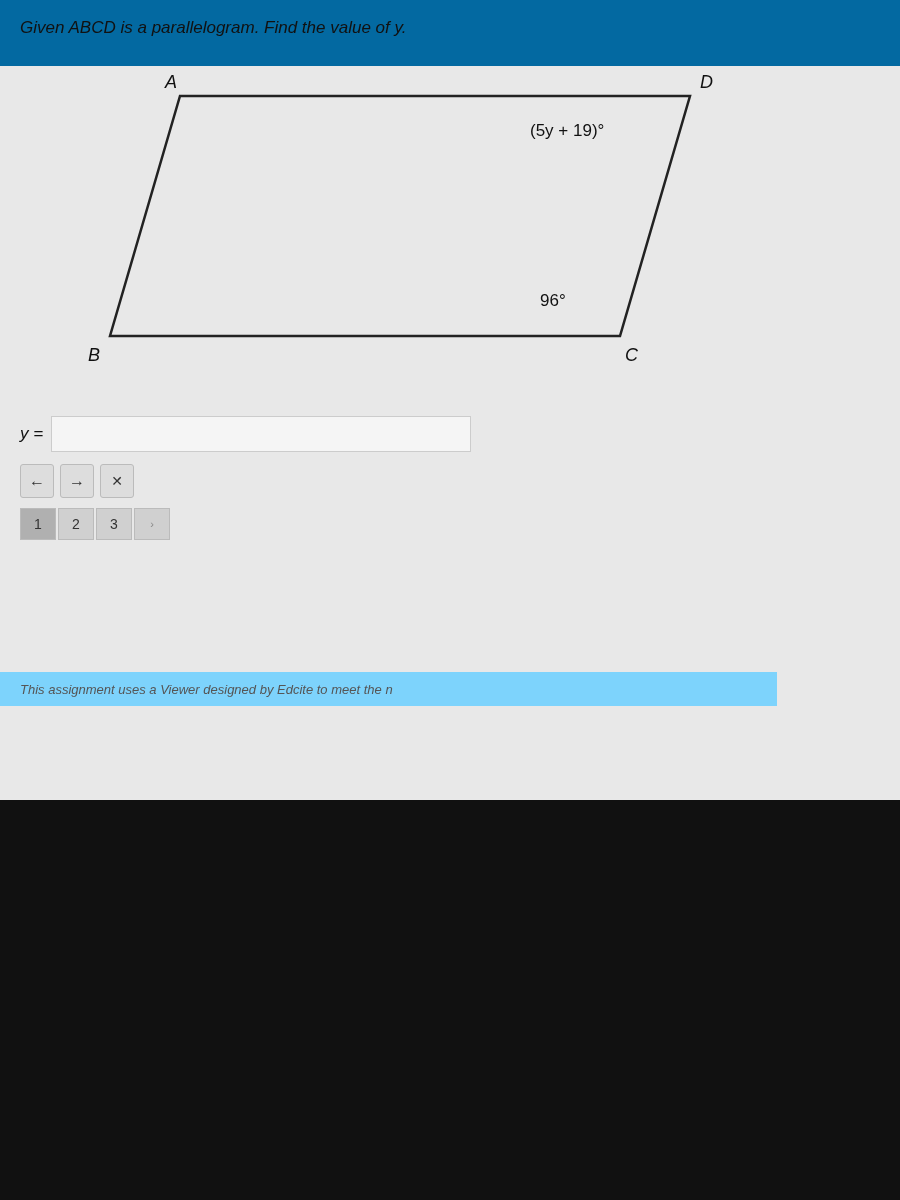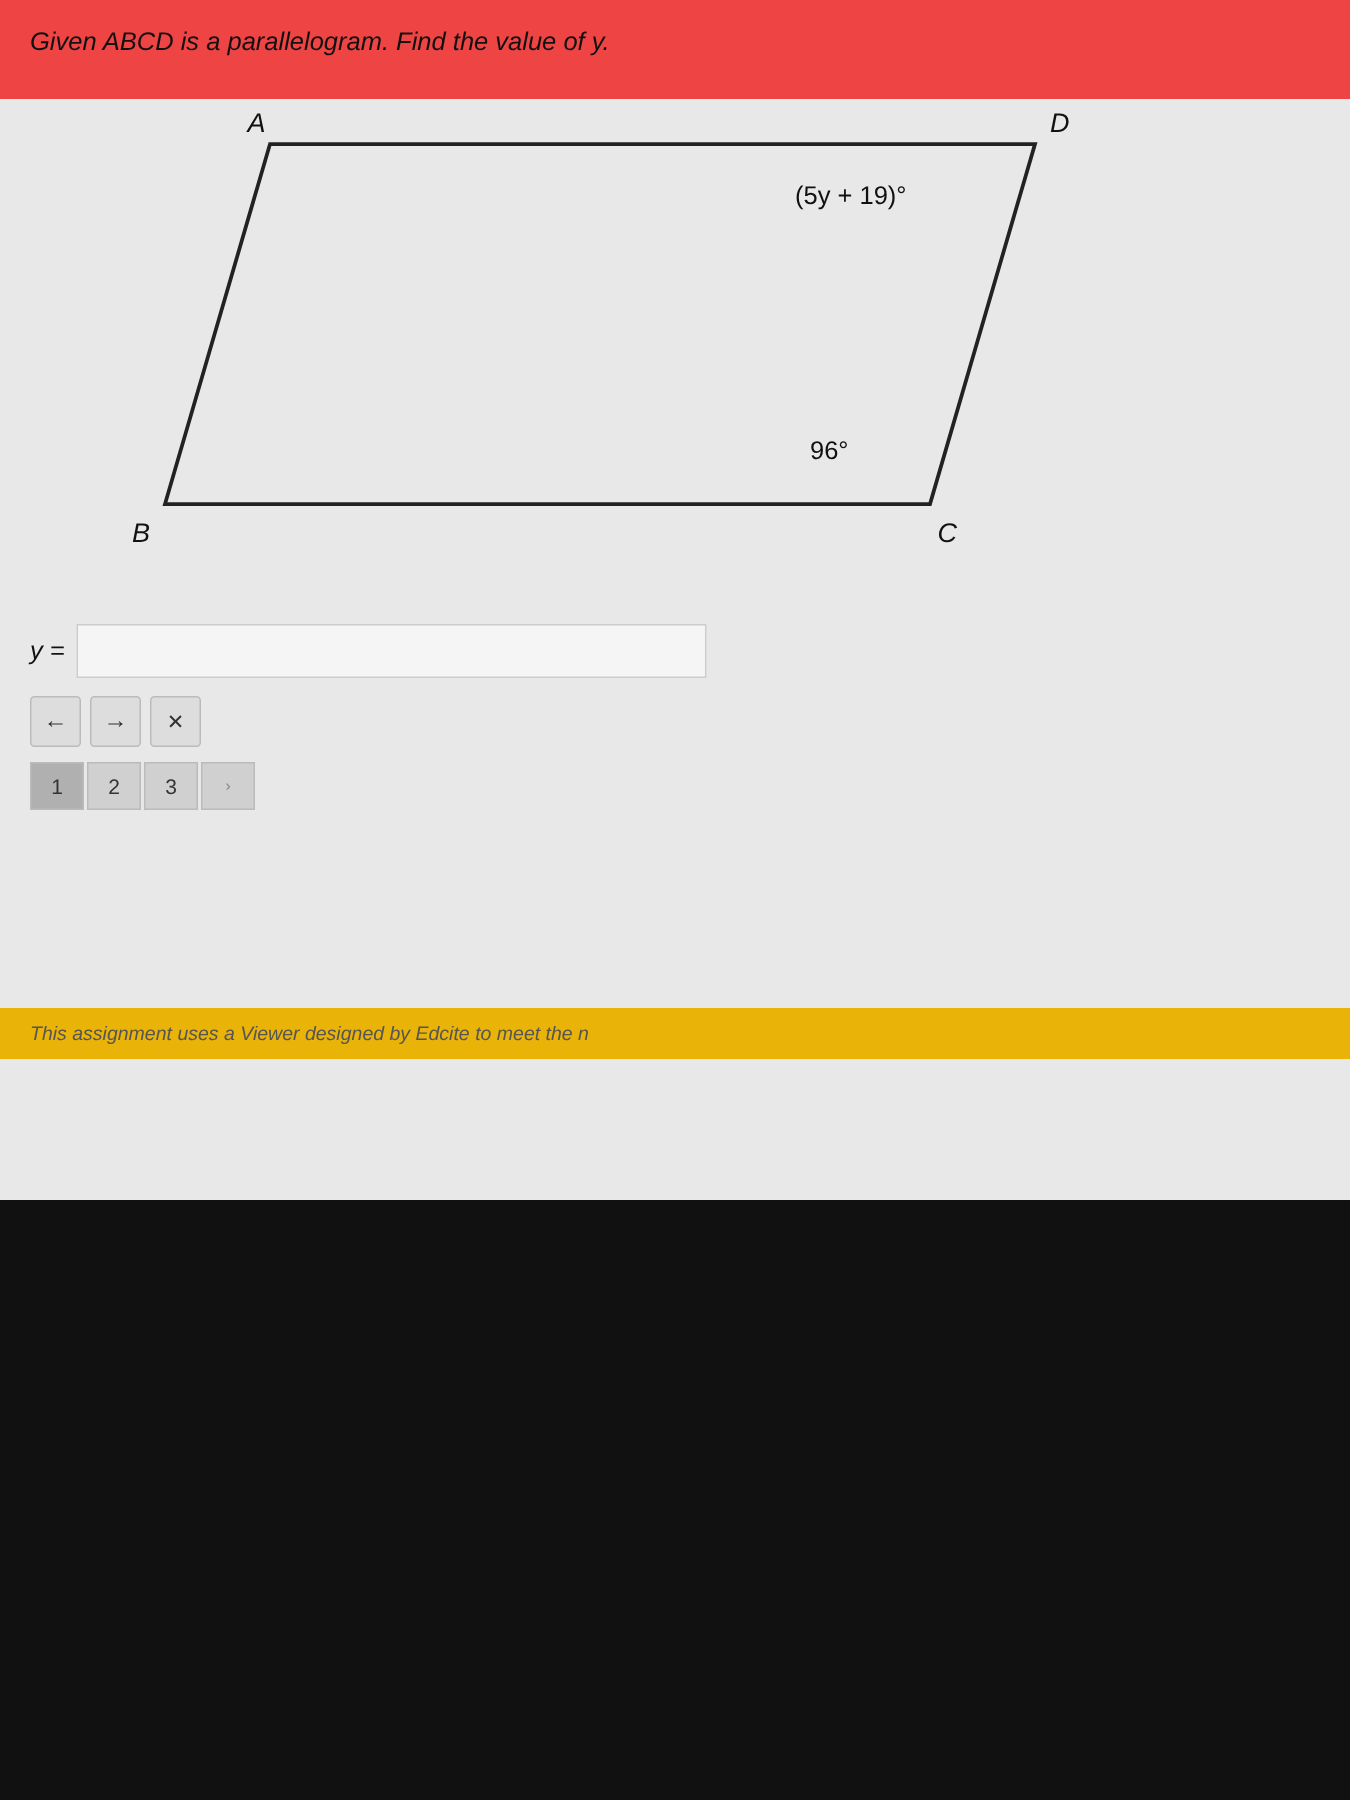--- a/index.html
+++ b/index.html
@@ -14,21 +14,21 @@
 
     #main-content {
       width: 900px;
       height: 870px;
       background: #e8e8e8;
       position: relative;
     }
 
     #question-area {
       padding: 18px 20px 10px 20px;
-      background: #ef4444;
+      background: #0369a1;
     }
 
     #question-text {
       font-size: 17px;
       color: #111;
       margin-bottom: 18px;
       font-style: italic;
     }
 
     #diagram-area {
@@ -278,17 +278,17 @@
     <div class="toolbar-icon">▬</div>
     <span class="toolbar-label">line-reader</span>
   </div>
 
   <div class="toolbar-item" style="min-width:90px;">
     <div class="toolbar-icon">↺</div>
     <span class="toolbar-label">reset answer</span>
   </div>
 </div>
 
-<div id="footer-text-area" style="position:relative; background:#eab308; padding:8px 20px; width:900px;">
+<div id="footer-text-area" style="position:relative; background:#7dd3fc; padding:8px 20px; width:777px;">
   <span id="footer-text">This assignment uses a Viewer designed by Edcite to meet the n</span>
 </div>
 
 <div id="black-bottom" style="width:900px; height:400px; background:#111;"></div>
 
 </body></html>

